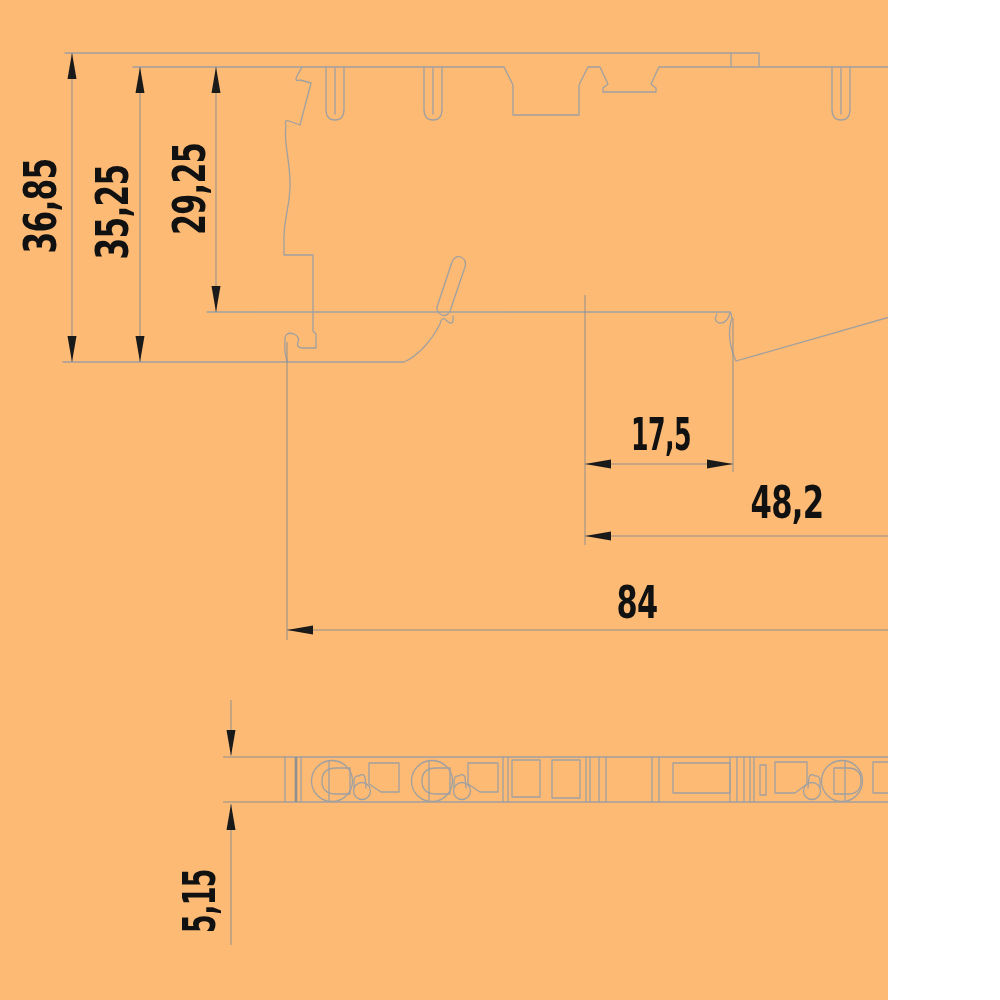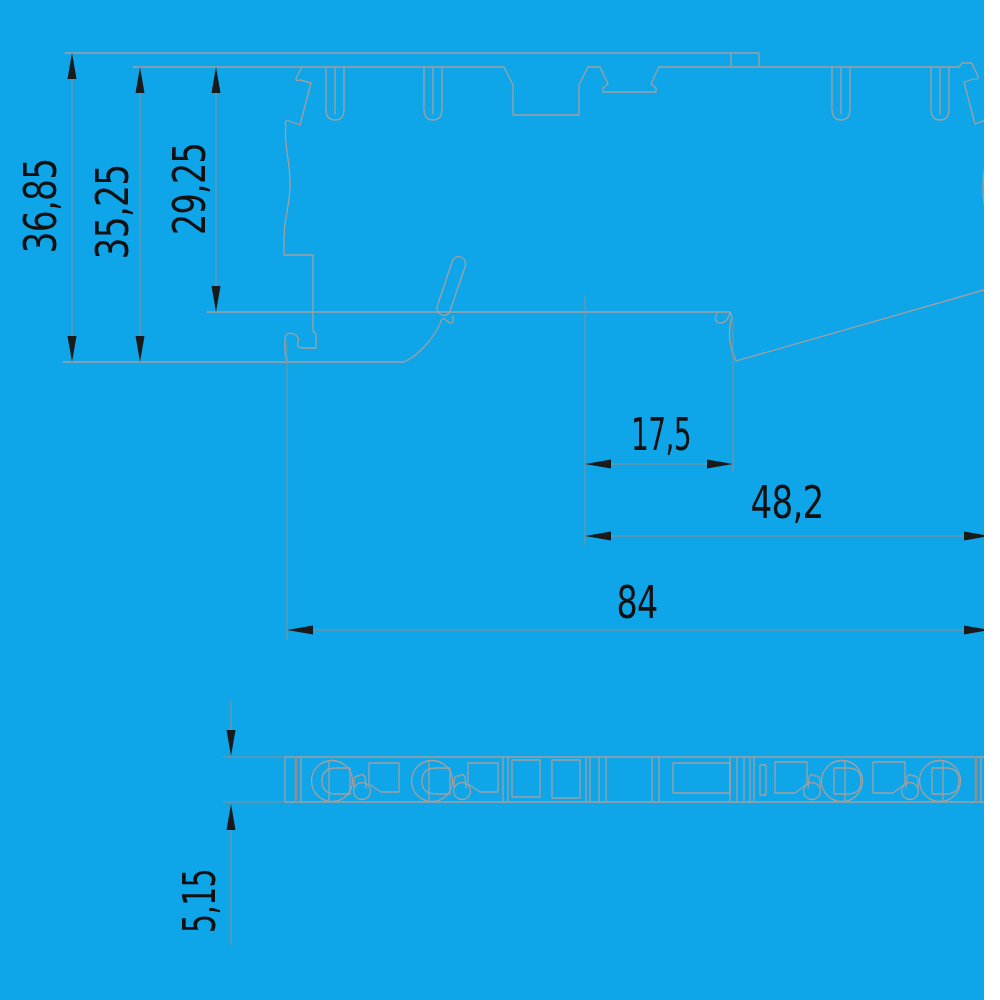--- a/index.html
+++ b/index.html
@@ -1,17 +1,17 @@
 <!DOCTYPE html>
 <html><head>
 <meta charset="utf-8">
 <style>
   html,body{margin:0;padding:0;background:#ffffff;}
-  .stage{position:relative;width:984px;height:1000px;background:#0ea5e9;overflow:hidden;
-         font-family:"DejaVu Sans", "Liberation Sans", sans-serif;}
+  .stage{position:relative;width:888px;height:1000px;background:#fdba74;overflow:hidden;
+         font-family:"DejaVu Sans", "Liberation Sans", sans-serif;font-weight:bold;}
   svg{display:block;}
   .geo{stroke:#a0a0a0;stroke-width:1.3;fill:none;stroke-linejoin:round;stroke-linecap:round;}
   .geo-thick{stroke:#8f8f8f;stroke-width:2.6;fill:none;}
   .dim{stroke:#8f8f8f;stroke-width:1;fill:none;}
   .arrow{fill:#1a1a1a;stroke:none;}
   .dimtext{fill:#111111;font-size:44px;letter-spacing:-1px;}
 </style>
 </head>
 <body>
 

